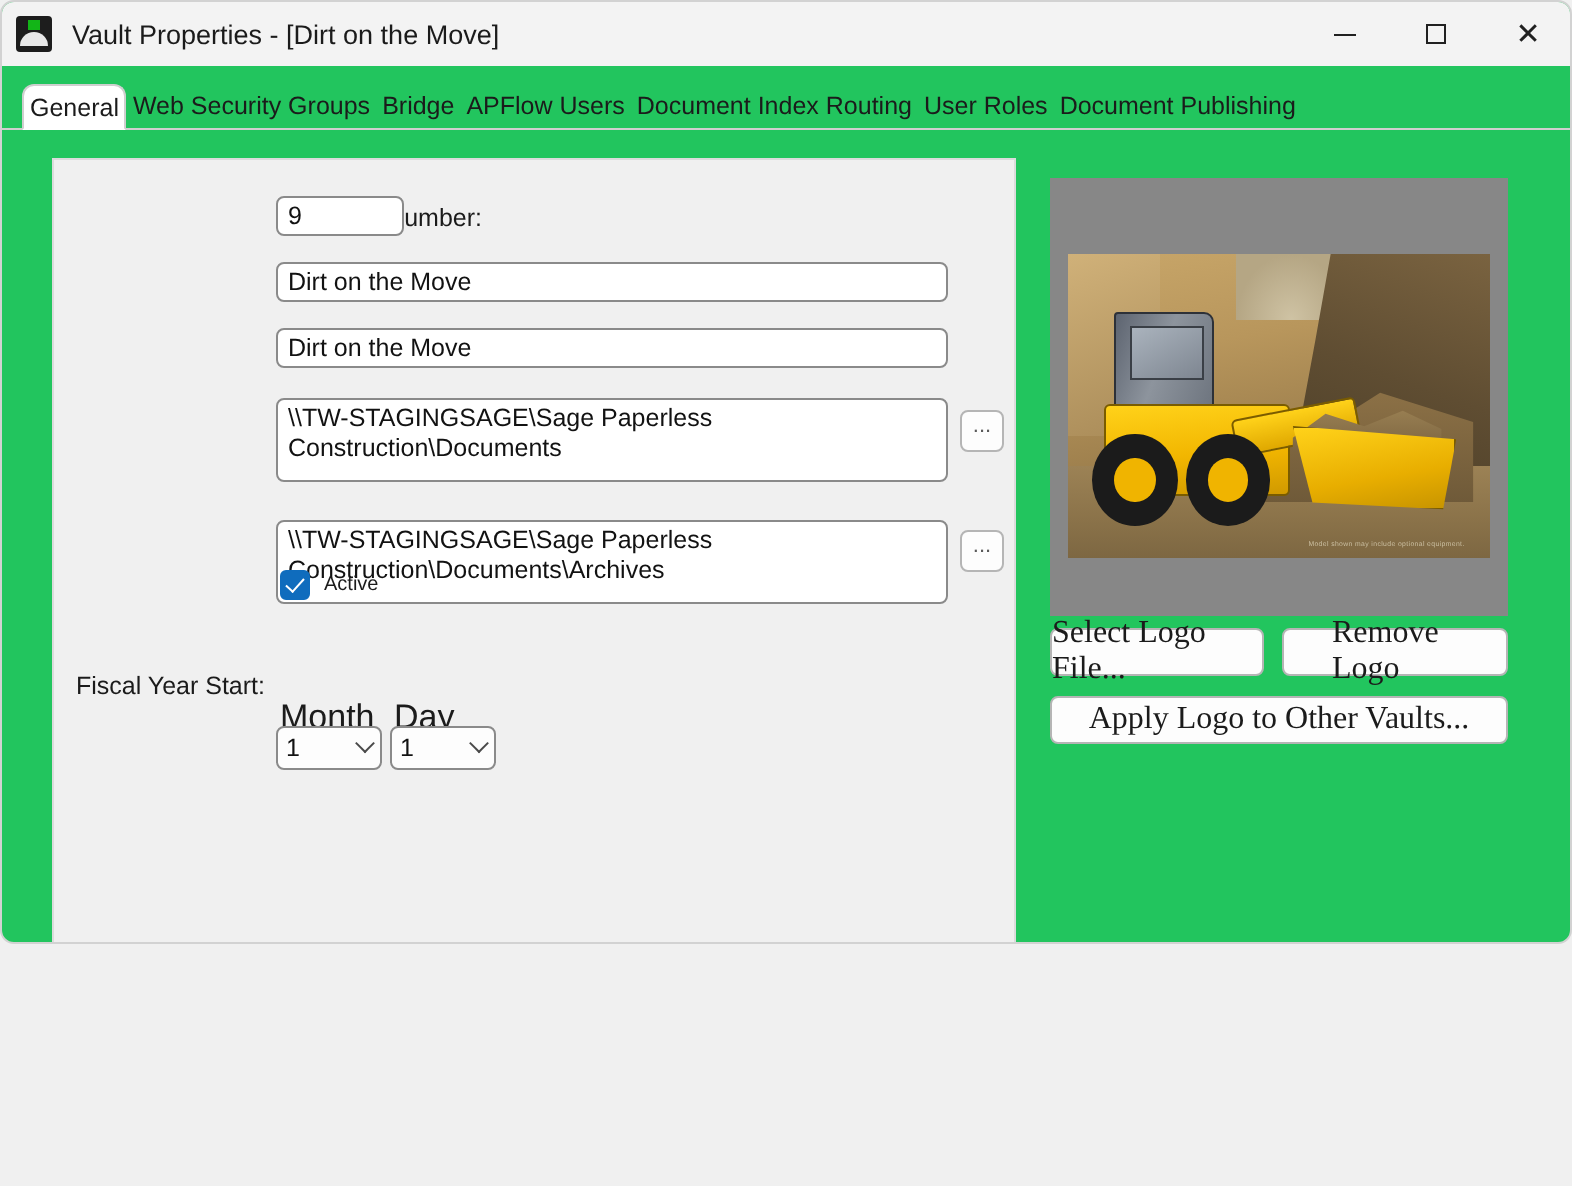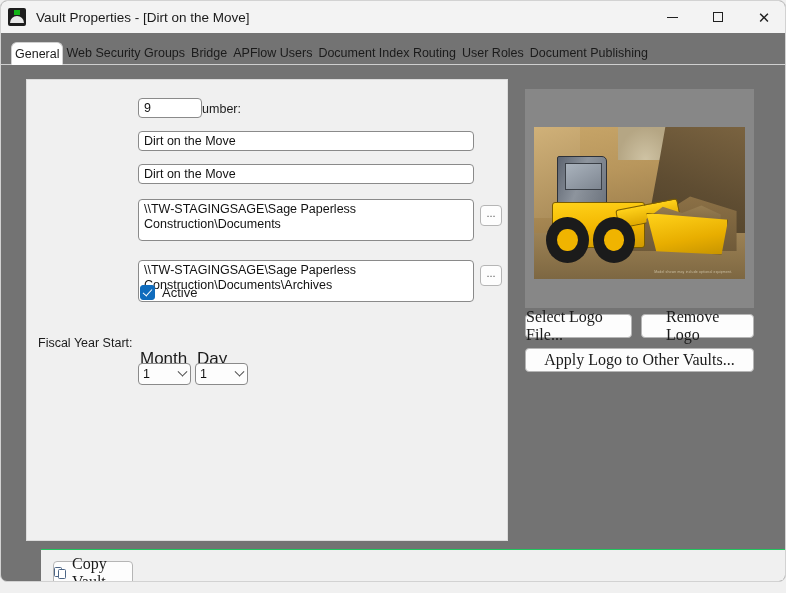--- a/index.html
+++ b/index.html
@@ -8,22 +8,22 @@
     width: 786px;
     height: 593px;
     overflow: hidden;
     font-family: "Liberation Sans", sans-serif;
     background: #f0f0f0;
   }
 
   .window {
     position: relative;
     width: 786px;
-    height: 582px;
-    background: #737373;
+    height: 472px;
+    background: #22c55e;
     border: 1px solid #d2d2d2;
     border-radius: 7px;
     overflow: hidden;
   }
 
   
   .titlebar {
     position: absolute;
     top: 0; left: 0;
     width: 786px;
@@ -168,21 +168,21 @@
   }
   .cb::after {
     content: "";
     position: absolute;
     left: 4px; top: 1px;
     width: 4px; height: 8px;
     border: solid #fff;
     border-width: 0 1.7px 1.7px 0;
     transform: rotate(42deg);
   }
-  .cb-label { font-size: 13px; color: #1b1b1b; }
+  .cb-label { font-size: 10px; color: #1b1b1b; }
 
   
   .fy-label { position: absolute; left: 37px; top: 271px; font-size: 12.5px; color: #1b1b1b; }
   .col-head { position: absolute; font-size: 17px; color: #1b1b1b; }
   .sel {
     position: absolute;
     width: 53px; height: 22px;
     background: #fdfdfd;
     border: 1px solid #8a8a8a;
     border-radius: 4px;

